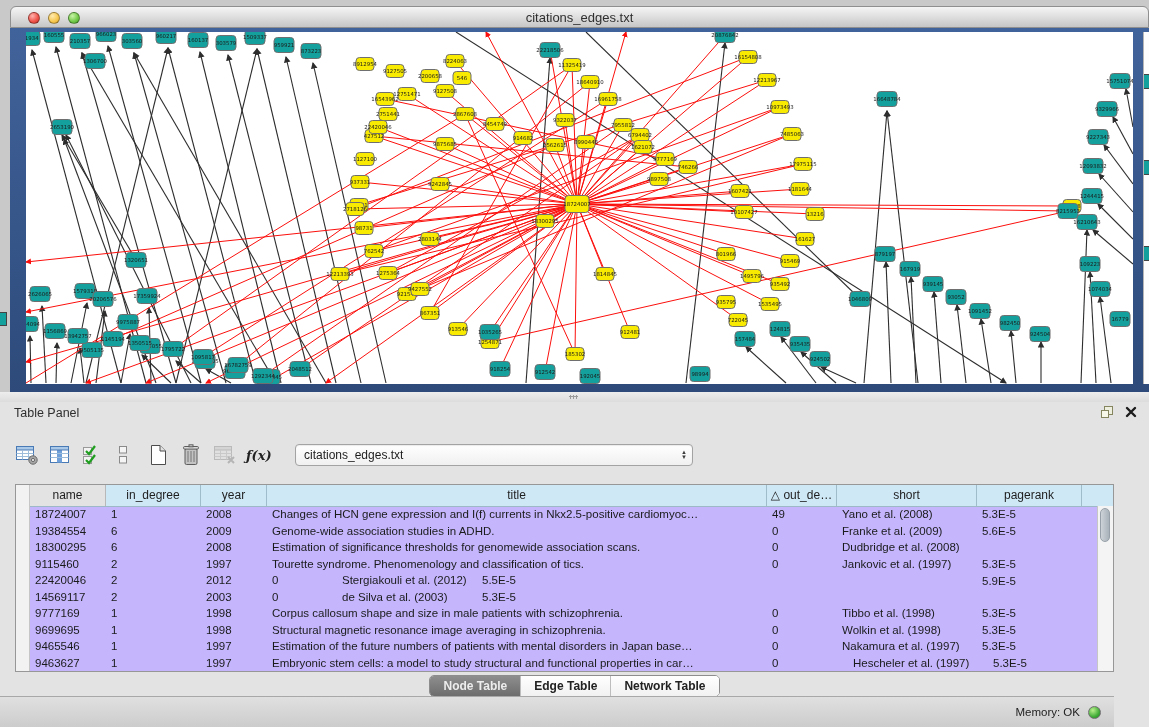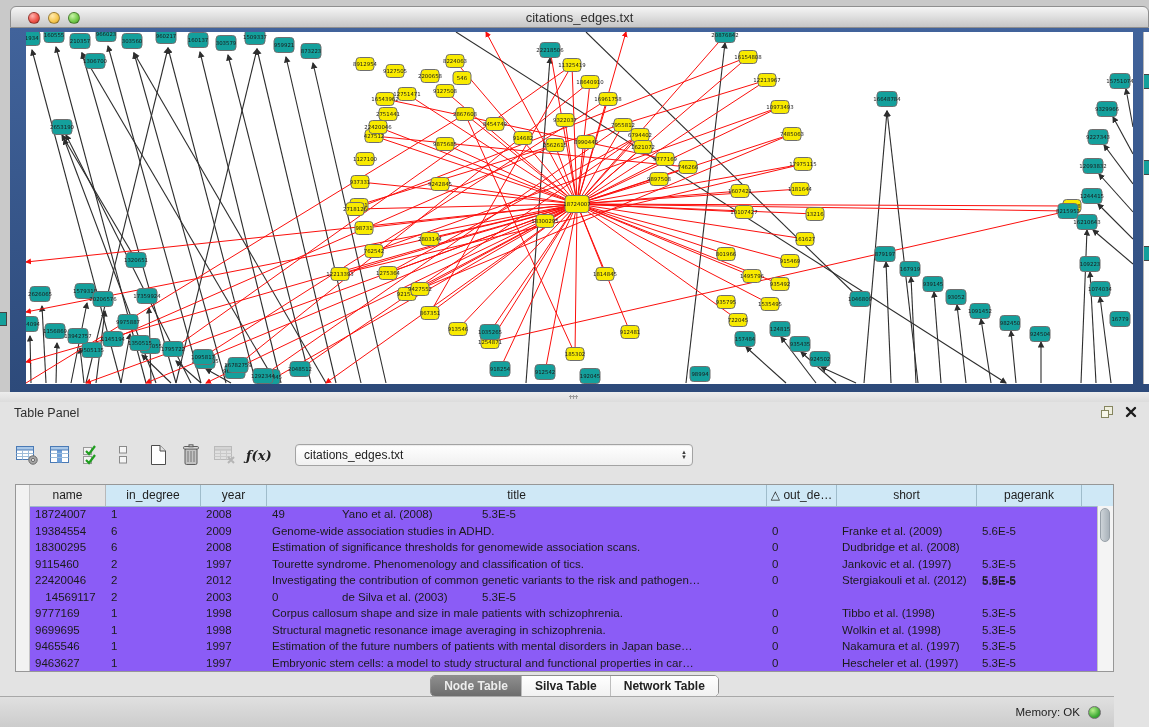--- a/index.html
+++ b/index.html
@@ -45,21 +45,21 @@
   .fx{font-family:"DejaVu Serif",serif;font-style:italic;font-size:13px;color:#222;font-weight:bold;}
   #net-combo{margin-left:16px;width:398px;height:22px;box-sizing:border-box;border:1px solid #a3a3a3;border-radius:4px;
     background:linear-gradient(#ffffff,#f0f0f0);display:flex;align-items:center;position:relative;
     box-shadow:inset 0 1px 1px rgba(0,0,0,.08);}
   #net-combo .val{flex:1;padding-left:8px;font-size:12px;color:#1d1d1d;white-space:nowrap;overflow:hidden;}
   #net-combo .stepper{width:16px;height:100%;display:flex;flex-direction:column;align-items:center;justify-content:center;
     font-size:6px;line-height:5px;color:#3c3c3c;}
 
   
   #tablewrap{position:absolute;left:15px;top:92px;width:1099px;height:188px;box-sizing:border-box;
-    border:1px solid #979797;background:#8b5cf6;overflow:hidden;}
+    border:1px solid #979797;background:#c4b5fd;overflow:hidden;}
   #gutter{position:absolute;left:0;top:0;bottom:0;width:13px;background:#f2f2f2;border-right:1px solid #c6c6c6;}
   #thead{position:absolute;left:14px;right:0;top:0;height:21px;display:flex;background:#cfe8f6;border-bottom:1px solid #9db9c8;}
   .th{box-sizing:border-box;height:21px;line-height:20px;font-size:12px;color:#1e1e1e;text-align:center;
       border-right:1px solid #9fbccb;overflow:hidden;white-space:nowrap;}
   .th.shade{background:#e3e3e3;border-right-color:#b8b8b8;}
   #tbody{position:absolute;left:14px;right:15px;top:21px;bottom:0;overflow:hidden;}
   .tr{display:flex;height:16.5px;}
   .td{box-sizing:border-box;height:16.5px;line-height:16.5px;font-size:11.5px;color:#1b1b1b;
       padding-left:5px;overflow:hidden;white-space:nowrap;}
   #vscroll{position:absolute;right:0;top:21px;bottom:0;width:15px;background:#f4f4f4;border-left:1px solid #c6c6c6;}
@@ -603,20 +603,21 @@
         <div class="th" style="width: 500px;">title</div>
         <div class="th" style="width: 70px;">△ out_de…</div>
         <div class="th" style="width: 140px;">short</div>
         <div class="th" style="width: 105px;">pagerank</div>
       </div>
     <div id="tbody">
         <div class="tr">
           <div class="td" style="width: 76px;">18724007</div>
           <div class="td" style="width: 95px;">1</div>
           <div class="td" style="width: 66px;">2008</div>
+          <div class="td" style="width: 500px;">Changes of HCN gene expression and I(f) currents in Nkx2.5-positive cardiomyoc…</div>
           <div class="td" style="width: 70px;">49</div>
           <div class="td" style="width: 140px;">Yano et al. (2008)</div>
           <div class="td" style="width: 105px;">5.3E-5</div>
         </div>
         <div class="tr">
           <div class="td" style="width: 76px;">19384554</div>
           <div class="td" style="width: 95px;">6</div>
           <div class="td" style="width: 66px;">2009</div>
           <div class="td" style="width: 500px;">Genome-wide association studies in ADHD.</div>
           <div class="td" style="width: 70px;">0</div>
@@ -638,27 +639,26 @@
           <div class="td" style="width: 66px;">1997</div>
           <div class="td" style="width: 500px;">Tourette syndrome. Phenomenology and classification of tics.</div>
           <div class="td" style="width: 70px;">0</div>
           <div class="td" style="width: 140px;">Jankovic et al. (1997)</div>
           <div class="td" style="width: 105px;">5.3E-5</div>
         </div>
         <div class="tr">
           <div class="td" style="width: 76px;">22420046</div>
           <div class="td" style="width: 95px;">2</div>
           <div class="td" style="width: 66px;">2012</div>
-          <div class="td" style="width: 500px;">Investigating the contribution of common genetic variants to the risk and pathogen…</div>
           <div class="td" style="width: 70px;">0</div>
           <div class="td" style="width: 140px;">Stergiakouli et al. (2012)</div>
           <div class="td" style="width: 105px;">5.5E-5</div>
         </div>
         <div class="tr">
-          <div class="td" style="width: 76px; text-align: center;">14569117</div>
+          <div class="td" style="width: 76px;">14569117</div>
           <div class="td" style="width: 95px;">2</div>
           <div class="td" style="width: 66px;">2003</div>
           <div class="td" style="width: 70px;">0</div>
           <div class="td" style="width: 140px;">de Silva et al. (2003)</div>
           <div class="td" style="width: 105px;">5.3E-5</div>
         </div>
         <div class="tr">
           <div class="td" style="width: 76px;">9777169</div>
           <div class="td" style="width: 95px;">1</div>
           <div class="td" style="width: 66px;">1998</div>
@@ -684,33 +684,33 @@
           <div class="td" style="width: 70px;">0</div>
           <div class="td" style="width: 140px;">Nakamura et al. (1997)</div>
           <div class="td" style="width: 105px;">5.3E-5</div>
         </div>
         <div class="tr">
           <div class="td" style="width: 76px;">9463627</div>
           <div class="td" style="width: 95px;">1</div>
           <div class="td" style="width: 66px;">1997</div>
           <div class="td" style="width: 500px;">Embryonic stem cells: a model to study structural and functional properties in car…</div>
           <div class="td" style="width: 70px;">0</div>
-          <div class="td" style="width: 140px;">Hescheler et al. (1997)</div>
+          <div class="td" style="width: 140px; margin-left: 11px;">Hescheler et al. (1997)</div>
           <div class="td" style="width: 105px;">5.3E-5</div>
         </div>
       </div>
     <div id="vscroll">
       <div id="vthumb"></div>
     </div>
   </div>
 
   <div id="tabs">
     <div id="tabgroup">
         <div class="tab sel">Node Table</div>
-        <div class="tab">Silva Table</div>
+        <div class="tab">Edge Table</div>
         <div class="tab">Network Table</div>
       </div>
   </div>
 
   <div id="statusbar">
     <span class="mem">Memory: OK</span>
     <span id="memdot" style="background: radial-gradient(circle at 35% 30%, rgb(184, 240, 140), rgb(58, 168, 50) 65%, rgb(47, 140, 43));"></span>
   </div>
 </div>
 

